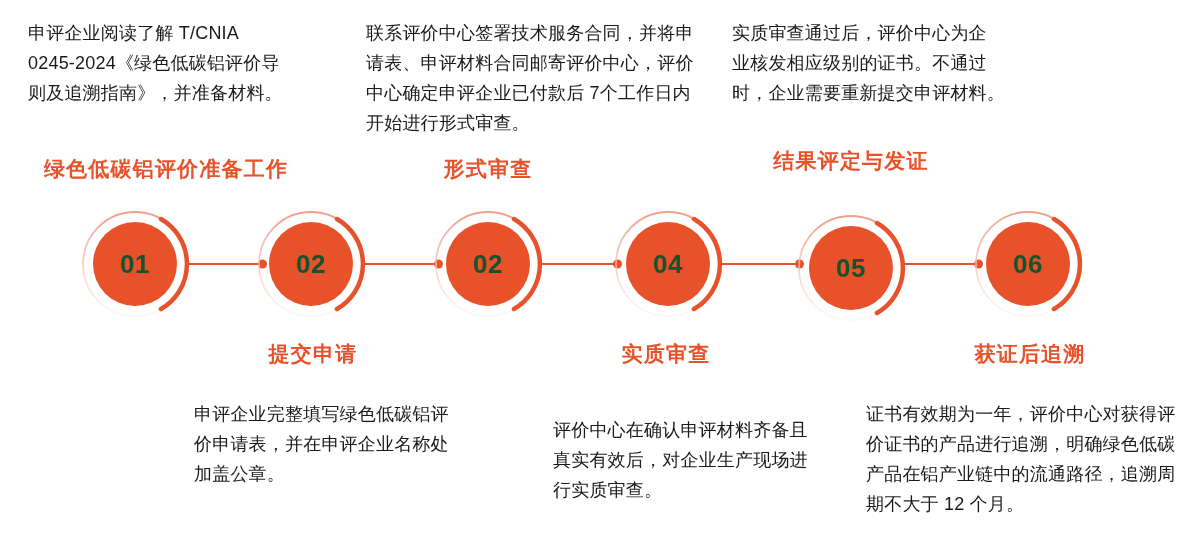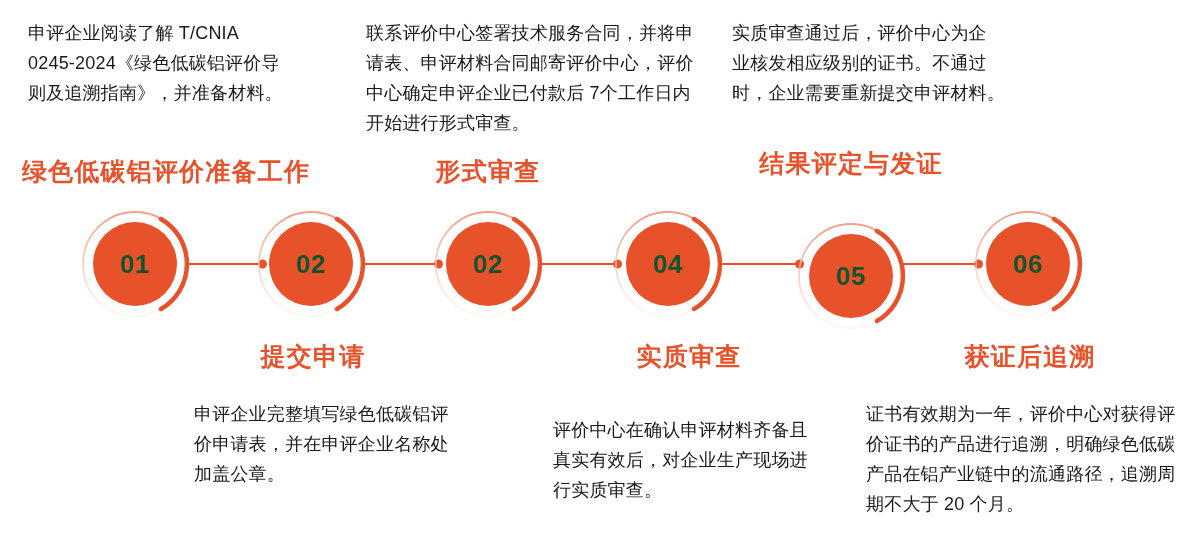--- a/index.html
+++ b/index.html
@@ -31,21 +31,21 @@
     line-height: 30px;
     letter-spacing: 0.2px;
     white-space: pre-line;
     font-family: "Liberation Sans", "DejaVu Sans", sans-serif;
   }
 
   
   .heading {
     position: absolute;
     color: #E8522B;
-    font-size: 25px;
+    font-size: 21px;
     font-weight: bold;
     letter-spacing: 1.2px;
     white-space: nowrap;
     transform: translateX(-50%);
     font-family: "Liberation Sans", "DejaVu Sans", sans-serif;
   }
 
   
   .node {
     position: absolute;
@@ -204,21 +204,21 @@
           <stop offset="100%" stop-color="#FCEAE3" stop-opacity="0.35"></stop>
         </linearGradient>
       </defs>
       <circle cx="60" cy="60" r="52" fill="none" stroke="url(#ringfade4)" stroke-width="1.8"></circle>
       <path d="M 86.0 15.0 A 52 52 0 0 1 86.0 105.0" fill="none" stroke="#E8522B" stroke-width="4.5" stroke-linecap="round"></path>
       <circle cx="60" cy="60" r="42" fill="#E8522B"></circle>
     </svg>
     <div class="num">04</div>
   </div>
 
-  <div class="node" style="left:851px; top:276px;">
+  <div class="node" style="left:851px; top:268px;">
     <svg viewBox="0 0 120 120" aria-hidden="true">
       <defs>
         <linearGradient id="ringfade5" x1="0.5" y1="0" x2="0.5" y2="1">
           <stop offset="0%" stop-color="#F0A089" stop-opacity="1"></stop>
           <stop offset="55%" stop-color="#F7C6B6" stop-opacity="0.75"></stop>
           <stop offset="100%" stop-color="#FCEAE3" stop-opacity="0.35"></stop>
         </linearGradient>
       </defs>
       <circle cx="60" cy="60" r="52" fill="none" stroke="url(#ringfade5)" stroke-width="1.8"></circle>
       <path d="M 86.0 15.0 A 52 52 0 0 1 86.0 105.0" fill="none" stroke="#E8522B" stroke-width="4.5" stroke-linecap="round"></path>
@@ -238,30 +238,30 @@
       </defs>
       <circle cx="60" cy="60" r="52" fill="none" stroke="url(#ringfade6)" stroke-width="1.8"></circle>
       <path d="M 86.0 15.0 A 52 52 0 0 1 86.0 105.0" fill="none" stroke="#E8522B" stroke-width="4.5" stroke-linecap="round"></path>
       <circle cx="60" cy="60" r="42" fill="#E8522B"></circle>
     </svg>
     <div class="num">06</div>
   </div>
 
   <div class="heading" style="left:313px; top:340px;">提交申请</div>
 
-  <div class="heading" style="left:689px; top:340px;font-family:Liberation Mono, monospace;">实质审查</div>
+  <div class="heading" style="left:666px; top:340px;font-family:Liberation Mono, monospace;">实质审查</div>
 
   <div class="heading" style="left:1030px; top:340px;">获证后追溯</div>
 
   <div class="para" style="left:194px; top:399px; width:310px;">申评企业完整填写绿色低碳铝评
 价申请表，并在申评企业名称处
 加盖公章。</div>
 
   <div class="para" style="left:553px; top:399px; width:310px;margin-top:16px;">评价中心在确认申评材料齐备且
 真实有效后，对企业生产现场进
 行实质审查。</div>
 
   <div class="para" style="left:866px; top:399px; width:320px;">证书有效期为一年，评价中心对获得评
 价证书的产品进行追溯，明确绿色低碳
 产品在铝产业链中的流通路径，追溯周
-期不大于 20 个月。</div>
+期不大于 12 个月。</div>
 
 </div>
 
 </body></html>

